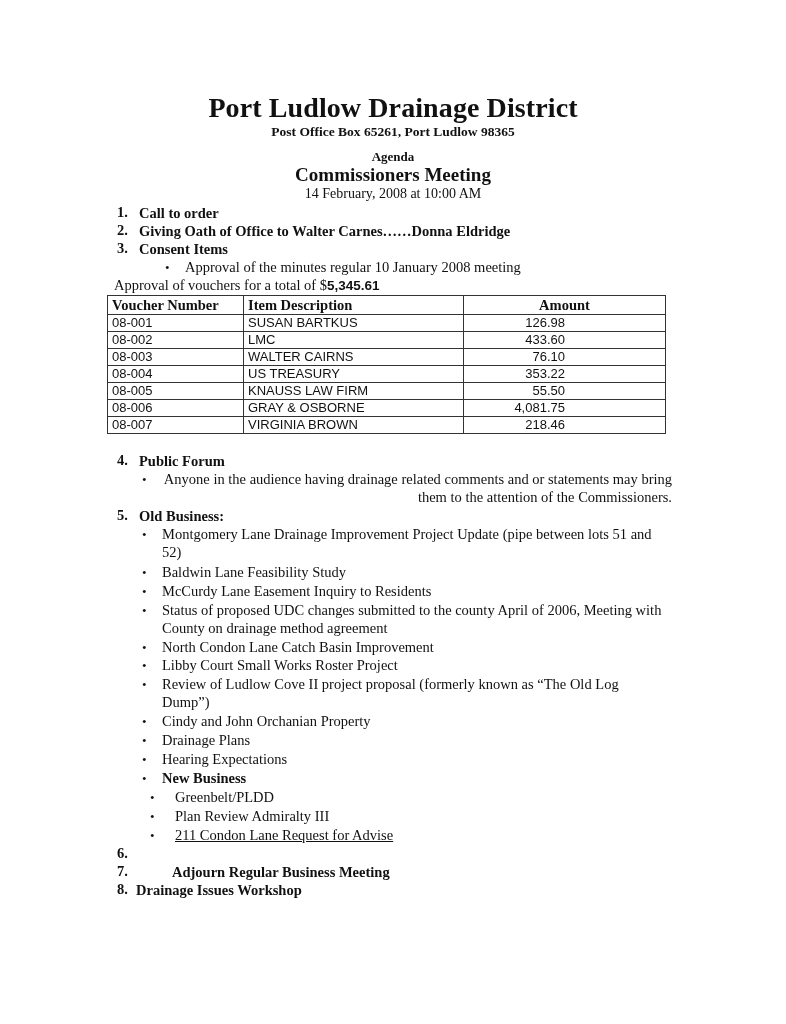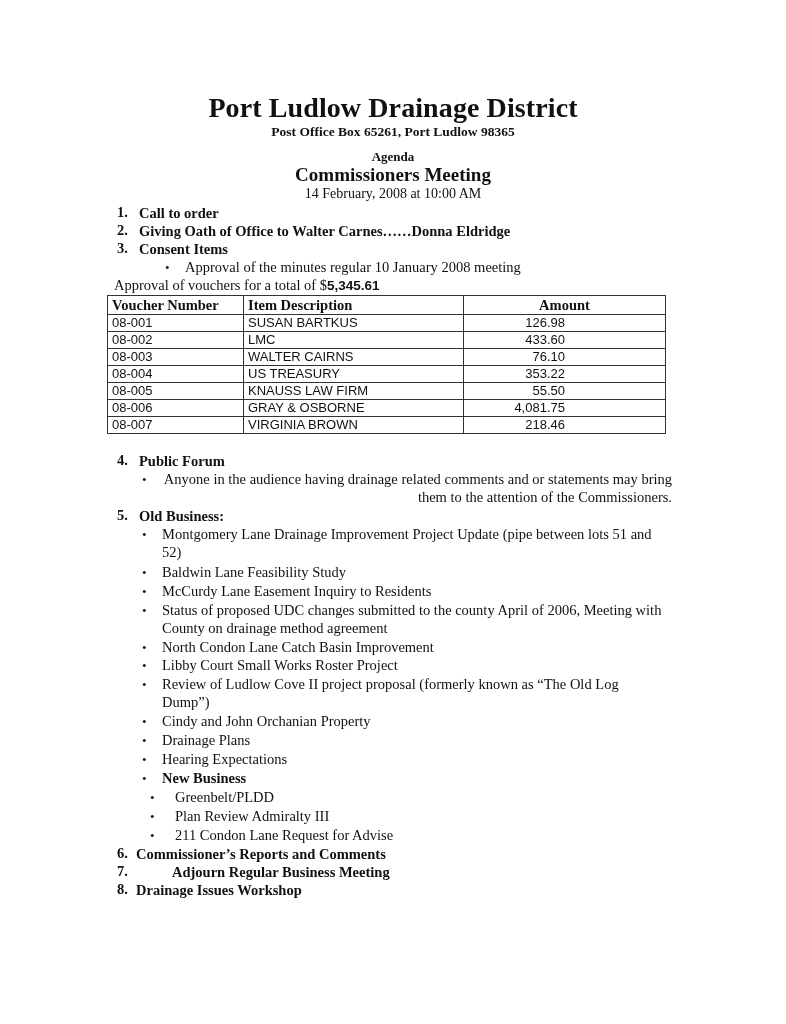--- a/index.html
+++ b/index.html
@@ -225,24 +225,23 @@
   <span class="bullet" style="left:142px; top:771px;">•</span>
   <div class="line bold" style="left:162px; top:769px;">New Business</div>
 
   <span class="bullet" style="left:150px; top:790px;">•</span>
   <div class="line" style="left:175px; top:788px;">Greenbelt/PLDD</div>
 
   <span class="bullet" style="left:150px; top:809px;">•</span>
   <div class="line" style="left:175px; top:807px;">Plan Review Admiralty III</div>
 
   <span class="bullet" style="left:150px; top:828px;">•</span>
-  <div class="line" style="left:175px; top:826px;">211 Condon Lane Request for Advise</div>
+  <div class="line" style="left:175px; top:826px;text-decoration:underline;">211 Condon Lane Request for Advise</div>
 
   <div class="num" style="left:117px; top:845px;">6.</div>
-  <div class="line bold" style="left:136px; top:845px;">Commissioner’s Reports and Comments</div>
 
   <div class="num" style="left:117px; top:863px;">7.</div>
   <div class="line bold" style="left:136px; top:863px;margin-left:36px;">Adjourn Regular Business Meeting</div>
 
   <div class="num" style="left:117px; top:881px;">8.</div>
   <div class="line bold" style="left:136px; top:881px;">Drainage Issues Workshop</div>
 
 </div>
 
 </body></html>

